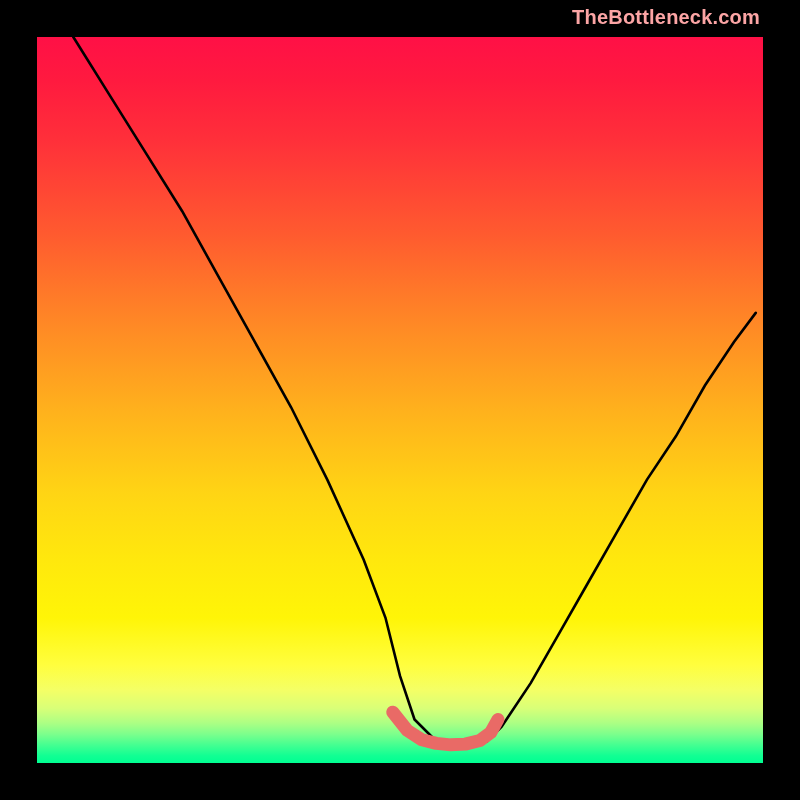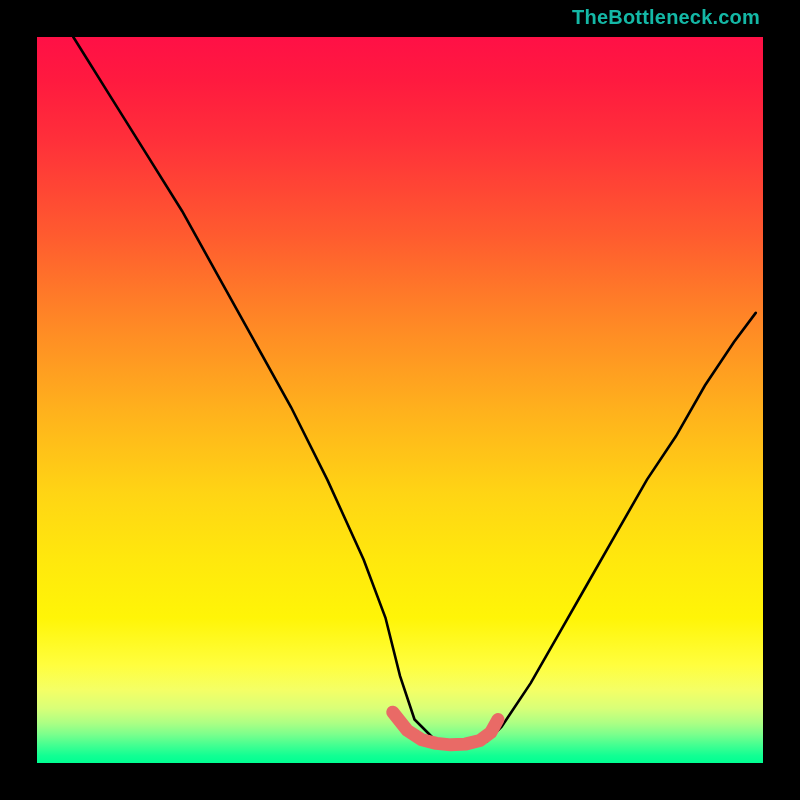--- a/index.html
+++ b/index.html
@@ -38,21 +38,21 @@
         #00ff92 100%
       );
   }
   .watermark {
     position: absolute;
     top: 6px;
     right: 40px;
     font-family: Arial, Helvetica, sans-serif;
     font-size: 20px;
     font-weight: bold;
-    color: #14b8a6;
+    color: #fca5a5;
     letter-spacing: 0.2px;
     user-select: none;
   }
   svg.curve {
     position: absolute;
     left: 0;
     top: 0;
     width: 726px;
     height: 726px;
     overflow: visible;

